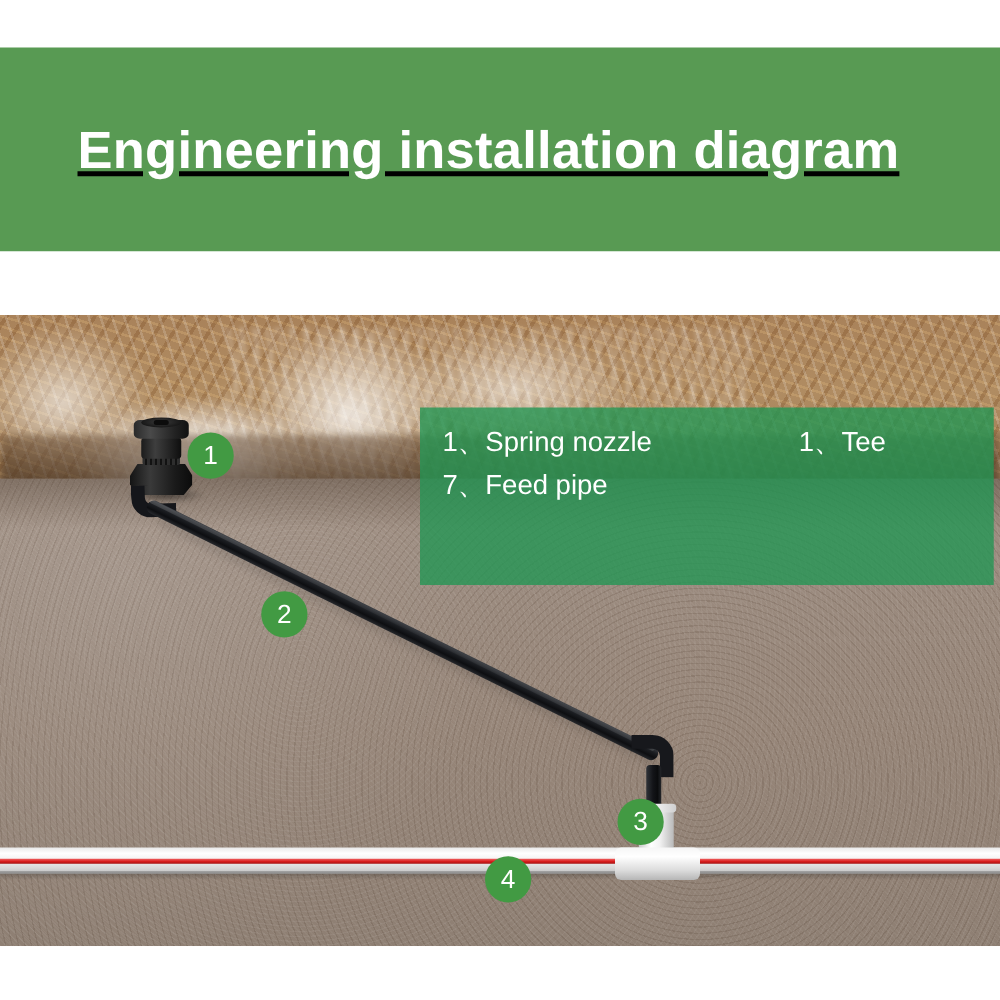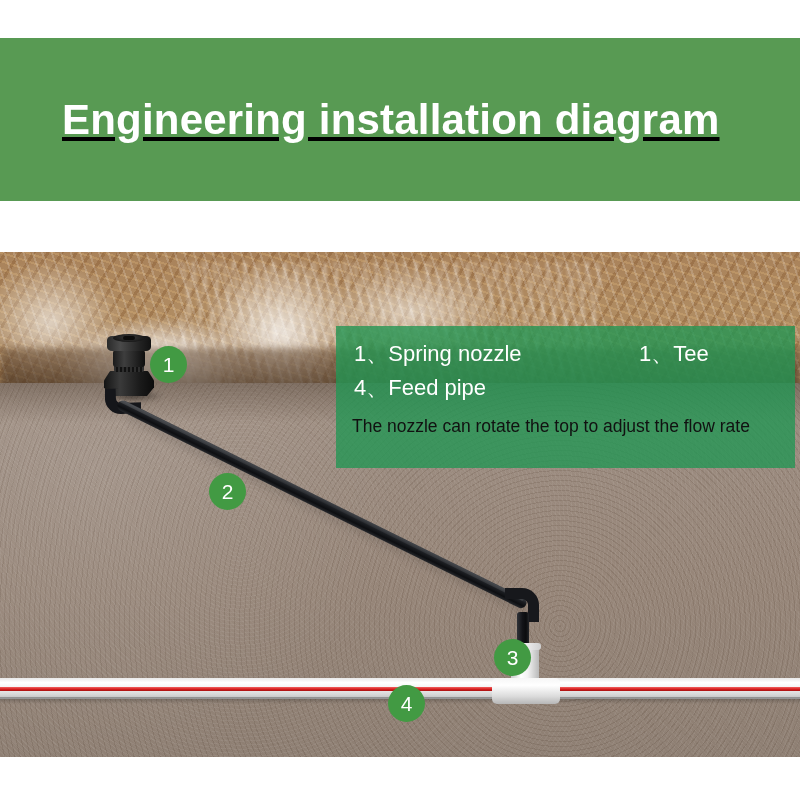--- a/index.html
+++ b/index.html
@@ -278,23 +278,22 @@
   <div class="feed-pipe-stripe"></div>
   <div class="feed-pipe-shadow"></div>
   <div class="tee-riser"></div>
   <div class="tee-riser-lip"></div>
   <div class="tee-body"></div>
 
   <div class="legend">
     <div class="legend-grid">
       <div class="legend-item">1、Spring nozzle</div>
       <div class="legend-item">1、Tee</div>
-      <div class="legend-item">4、Feed pipe</div>
+      <div class="legend-item">7、Feed pipe</div>
     </div>
-    <div class="legend-note">The nozzle can rotate the top to adjust the flow rate</div>
   </div>
 
   <div class="badge" id="badge1">1</div>
   <div class="badge" id="badge2">2</div>
   <div class="badge" id="badge3">3</div>
   <div class="badge" id="badge4">4</div>
 
   <div class="footer-white"></div>
 </div>
 

